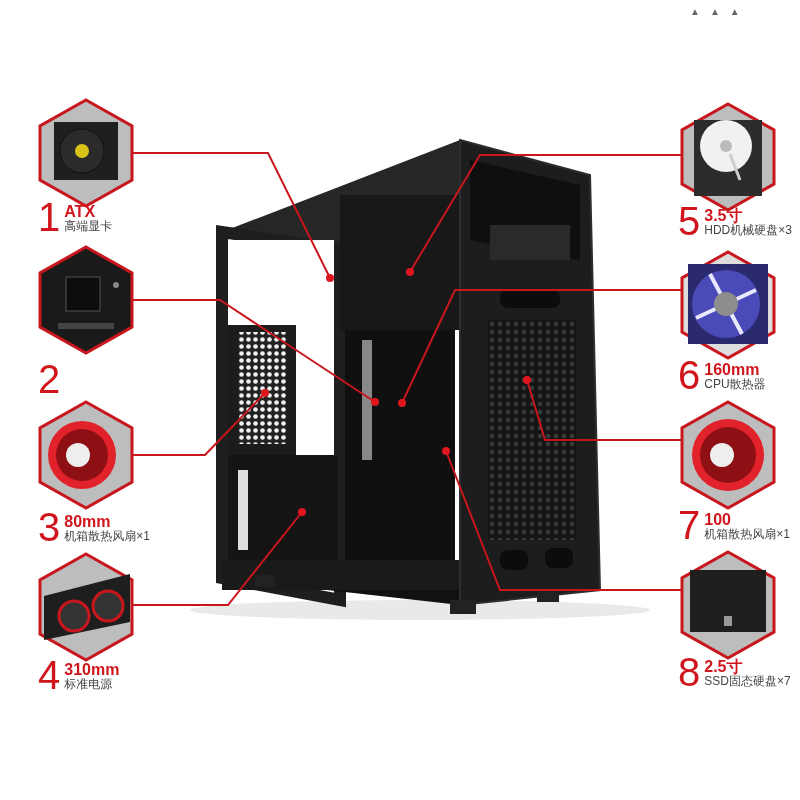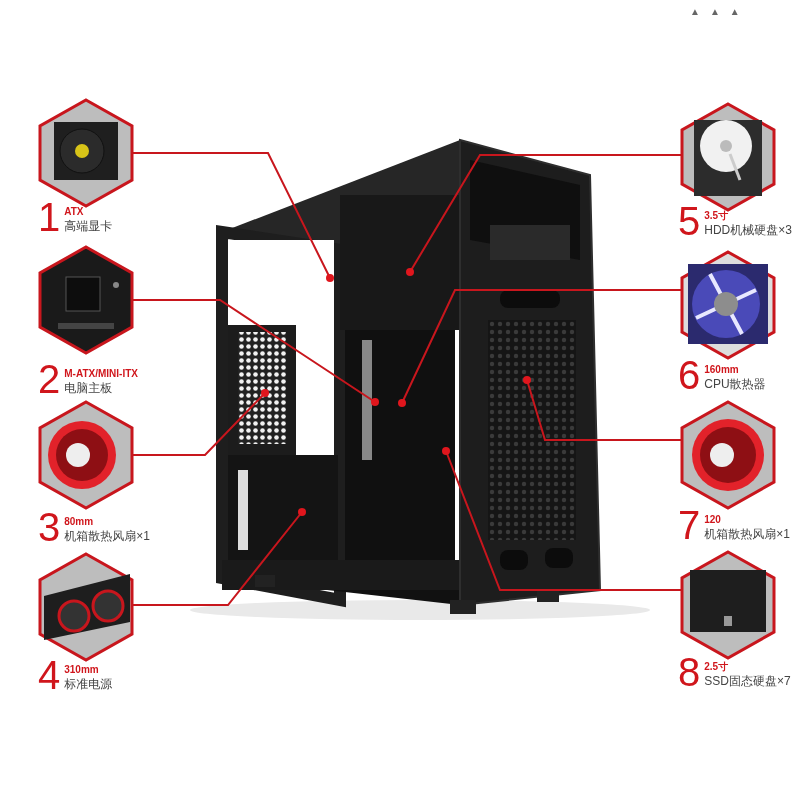--- a/index.html
+++ b/index.html
@@ -24,21 +24,21 @@
       white-space: nowrap;
     }
     .label .num {
       color: #d0161c;
       font-family: "Liberation Sans", sans-serif;
       font-size: 40px; line-height: 34px;
       font-weight: normal;
       margin-right: 4px;
     }
     .label .texts { display: flex; flex-direction: column; padding-bottom: 1px; }
-    .label .spec { color: #d0161c; font-size: 10px; line-height: 14px; font-weight: bold; }
+    .label .spec { color: #d0161c; font-size: 16px; line-height: 14px; font-weight: bold; }
     .label .desc { color: #444; font-size: 12px; line-height: 14px; }
 
     .topmark { position: absolute; left: 690px; top: 6px; font-size: 10px; color: #666; letter-spacing: 10px; }
   </style>
 </head>
 <body>
 
 <div class="stage">
 
   <div class="topmark">▲▲▲</div>
@@ -189,24 +189,20 @@
 
   <div class="label" style="left:38px; top:200px;">
     <span class="num">1</span>
     <span class="texts">
       <span class="spec">ATX</span>
       <span class="desc">高端显卡</span>
     </span>
   </div>
   <div class="label" style="left:38px; top:362px;">
     <span class="num">2</span>
-    <span class="texts">
-      <span class="spec">M-ATX/MINI-ITX</span>
-      <span class="desc">电脑主板</span>
-    </span>
   </div>
   <div class="label" style="left:38px; top:510px;">
     <span class="num">3</span>
     <span class="texts">
       <span class="spec">80mm</span>
       <span class="desc">机箱散热风扇×1</span>
     </span>
   </div>
   <div class="label" style="left:38px; top:658px;">
     <span class="num">4</span>
@@ -226,21 +222,21 @@
   <div class="label" style="left:678px; top:358px;">
     <span class="num">6</span>
     <span class="texts">
       <span class="spec">160mm</span>
       <span class="desc">CPU散热器</span>
     </span>
   </div>
   <div class="label" style="left:678px; top:508px;">
     <span class="num">7</span>
     <span class="texts">
-      <span class="spec">120</span>
+      <span class="spec">100</span>
       <span class="desc">机箱散热风扇×1</span>
     </span>
   </div>
   <div class="label" style="left:678px; top:655px;">
     <span class="num">8</span>
     <span class="texts">
       <span class="spec">2.5寸</span>
       <span class="desc">SSD固态硬盘×7</span>
     </span>
   </div>

